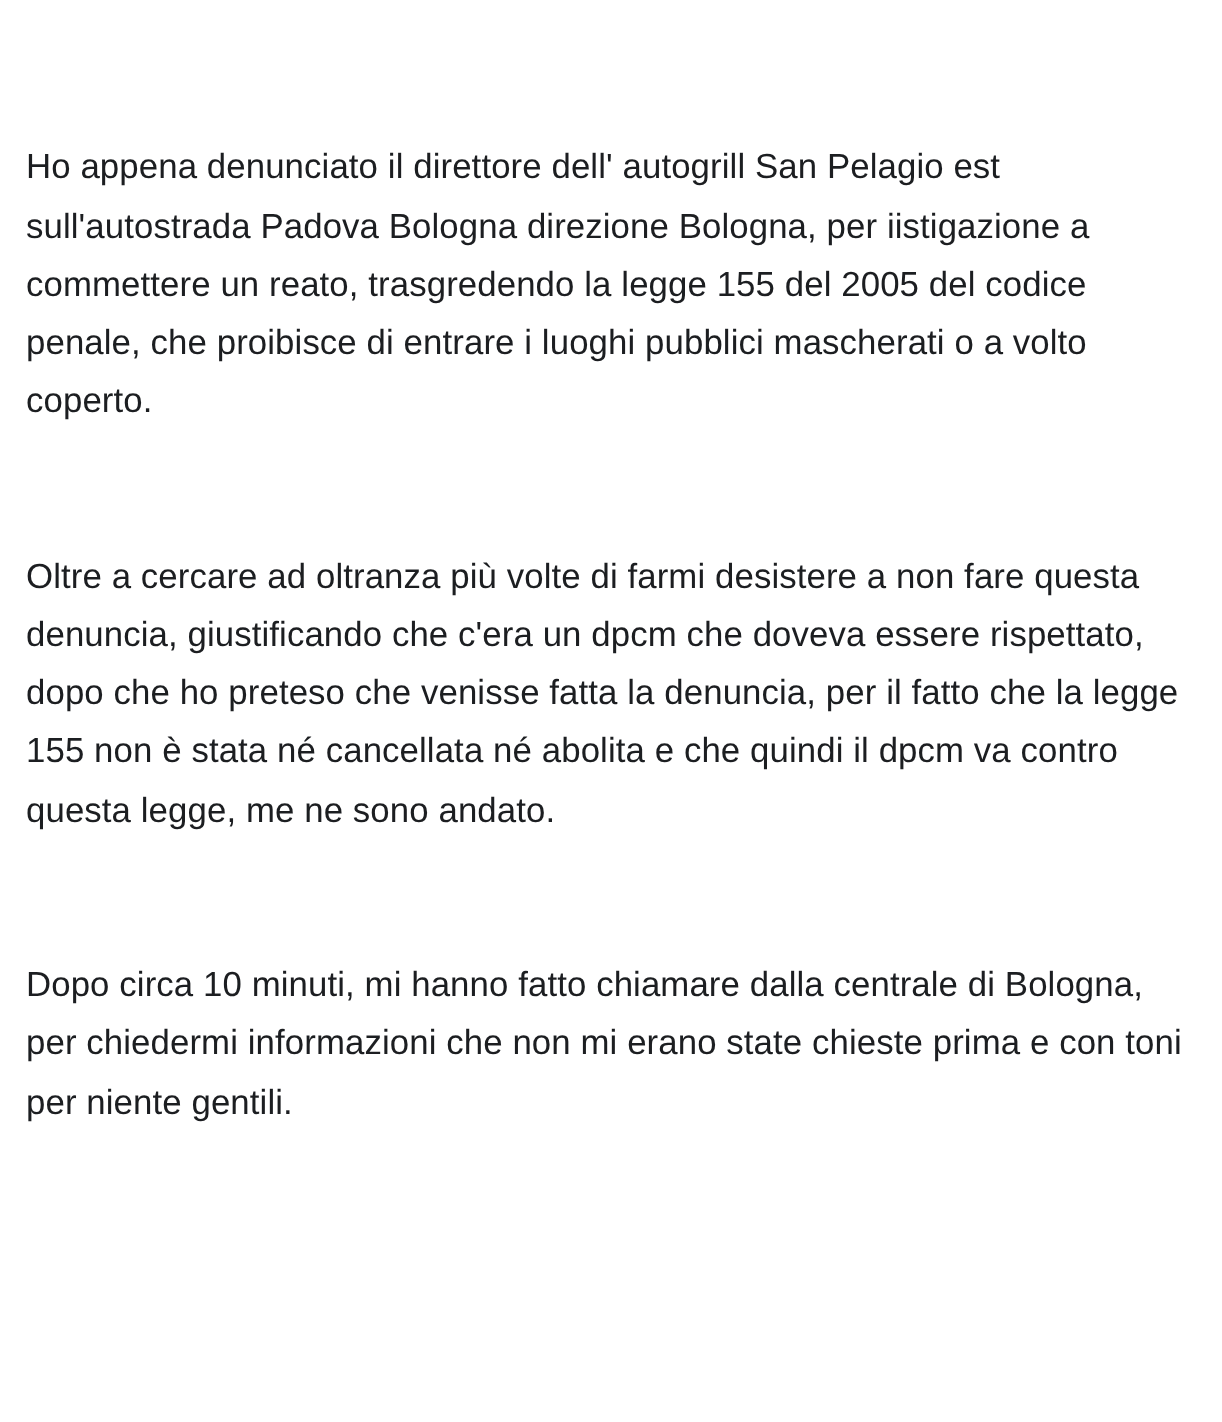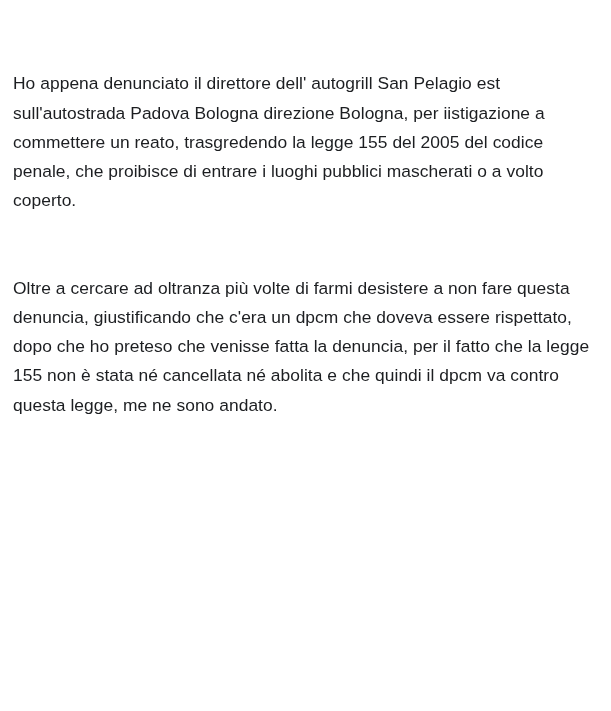--- a/index.html
+++ b/index.html
@@ -38,16 +38,17 @@
     white-space: pre-wrap;
   }
 </style>
 </head>
 <body>
 
 <div class="page">
   <div class="post-text">
     <p class="para">Ho appena denunciato il direttore dell' autogrill San Pelagio est sull'autostrada Padova Bologna direzione Bologna, per iistigazione a commettere un reato, trasgredendo la legge 155 del 2005 del codice penale, che proibisce di entrare i luoghi pubblici mascherati o a volto coperto.</p>
     <p class="para">Oltre a cercare ad oltranza più volte di farmi desistere a non fare questa denuncia, giustificando che c'era un dpcm che doveva essere rispettato, dopo che ho preteso che venisse fatta la denuncia, per il fatto che la legge 155 non è stata né cancellata né abolita e che quindi il dpcm va contro questa legge, me ne sono andato.</p>
+    <p class="para">Dopo circa 10 minuti, mi hanno fatto chiamare dalla centrale di Bologna, per chiedermi informazioni che non mi erano state chieste prima e con toni per niente gentili.</p>
     
     
   </div>
 </div>
 
 </body></html>

